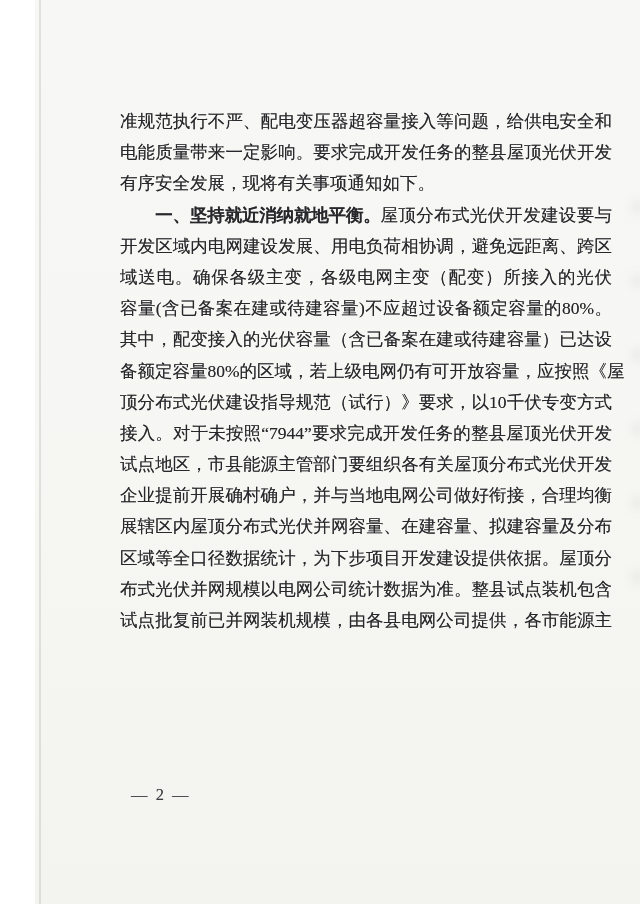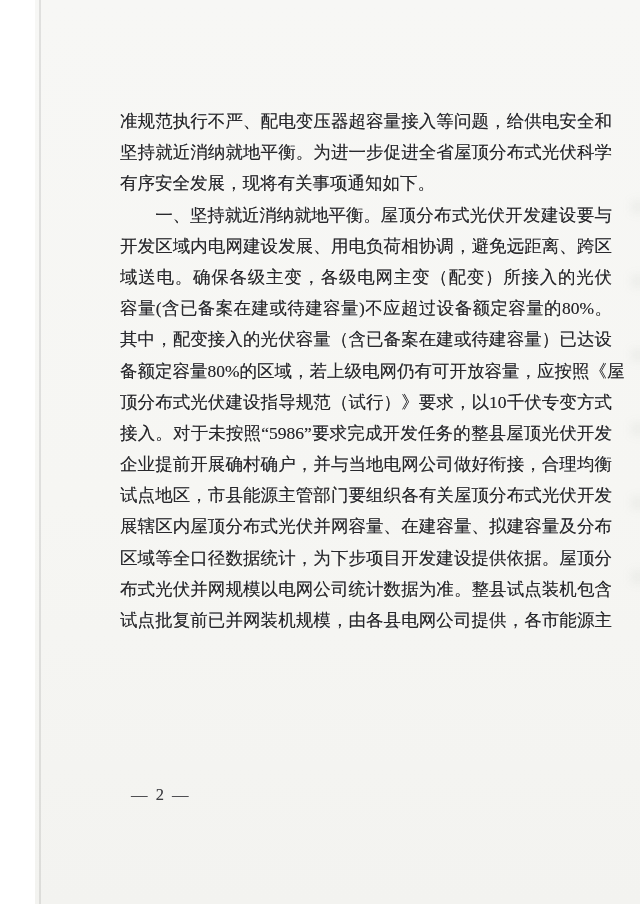--- a/index.html
+++ b/index.html
@@ -57,21 +57,21 @@
     overflow: visible;
   }
   .line.last {
     text-align-last: left;
   }
   .indent {
     display: inline-block;
     width: 35px;
   }
   .bold {
-    font-weight: normal;
+    font-weight: bold;
     font-family: "Liberation Sans", "DejaVu Sans", sans-serif;
     letter-spacing: -0.5px;
   }
   .page-number {
     position: absolute;
     left: 96px; top: 785px;
     font-size: 16.5px;
     color: #3c3c40;
     letter-spacing: 2px;
     text-shadow: 0 0 0.5px rgba(60,60,64,0.4);
@@ -80,32 +80,32 @@
 </head>
 <body>
 
 <div class="page">
   <div class="scan-edge"></div>
   <div class="bleed-right"></div>
   <div class="bleed-right-2"></div>
 
   <div class="text-block">
       <div class="line"><span>准规范执行不严、配电变压器超容量接入等问题，给供电安全和</span></div>
-      <div class="line"><span>坚持就近消纳就地平衡。为进一步促进全省屋顶分布式光伏科学</span></div>
+      <div class="line"><span>电能质量带来一定影响。要求完成开发任务的整县屋顶光伏开发</span></div>
       <div class="line last"><span>有序安全发展，现将有关事项通知如下。</span></div>
       <div class="line"><span class="indent"></span><span class="bold">一、坚持就近消纳就地平衡。</span><span>屋顶分布式光伏开发建设要与</span></div>
       <div class="line"><span>开发区域内电网建设发展、用电负荷相协调，避免远距离、跨区</span></div>
       <div class="line"><span>域送电。确保各级主变，各级电网主变（配变）所接入的光伏</span></div>
       <div class="line"><span>容量(含已备案在建或待建容量)不应超过设备额定容量的80%。</span></div>
       <div class="line"><span>其中，配变接入的光伏容量（含已备案在建或待建容量）已达设</span></div>
       <div class="line"><span>备额定容量80%的区域，若上级电网仍有可开放容量，应按照《屋</span></div>
       <div class="line"><span>顶分布式光伏建设指导规范（试行）》要求，以10千伏专变方式</span></div>
-      <div class="line"><span>接入。对于未按照“5986”要求完成开发任务的整县屋顶光伏开发</span></div>
+      <div class="line"><span>接入。对于未按照“7944”要求完成开发任务的整县屋顶光伏开发</span></div>
+      <div class="line"><span>试点地区，市县能源主管部门要组织各有关屋顶分布式光伏开发</span></div>
       <div class="line"><span>企业提前开展确村确户，并与当地电网公司做好衔接，合理均衡</span></div>
-      <div class="line"><span>试点地区，市县能源主管部门要组织各有关屋顶分布式光伏开发</span></div>
       <div class="line"><span>展辖区内屋顶分布式光伏并网容量、在建容量、拟建容量及分布</span></div>
       <div class="line"><span>区域等全口径数据统计，为下步项目开发建设提供依据。屋顶分</span></div>
       <div class="line"><span>布式光伏并网规模以电网公司统计数据为准。整县试点装机包含</span></div>
       <div class="line"><span>试点批复前已并网装机规模，由各县电网公司提供，各市能源主</span></div>
     </div>
 
   <div class="page-number">— 2 —</div>
 </div>
 
 </body></html>

